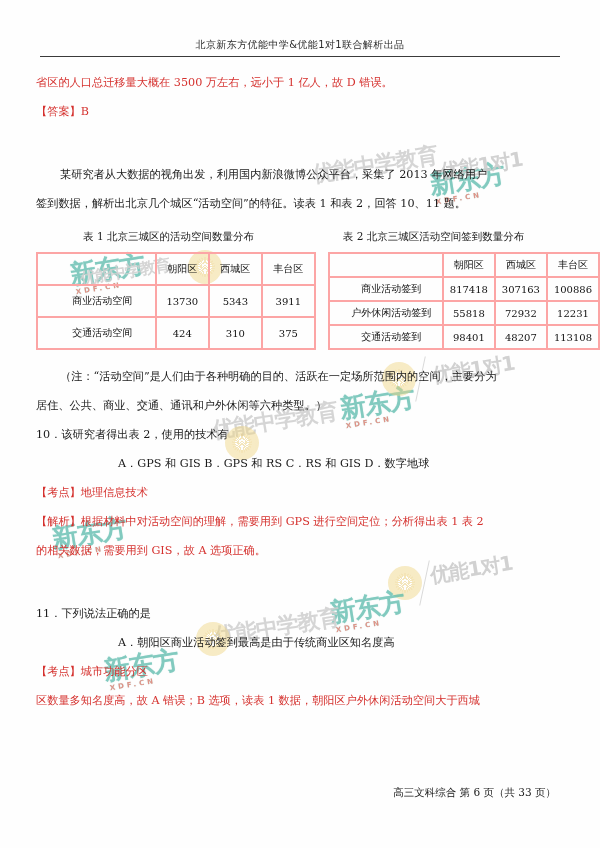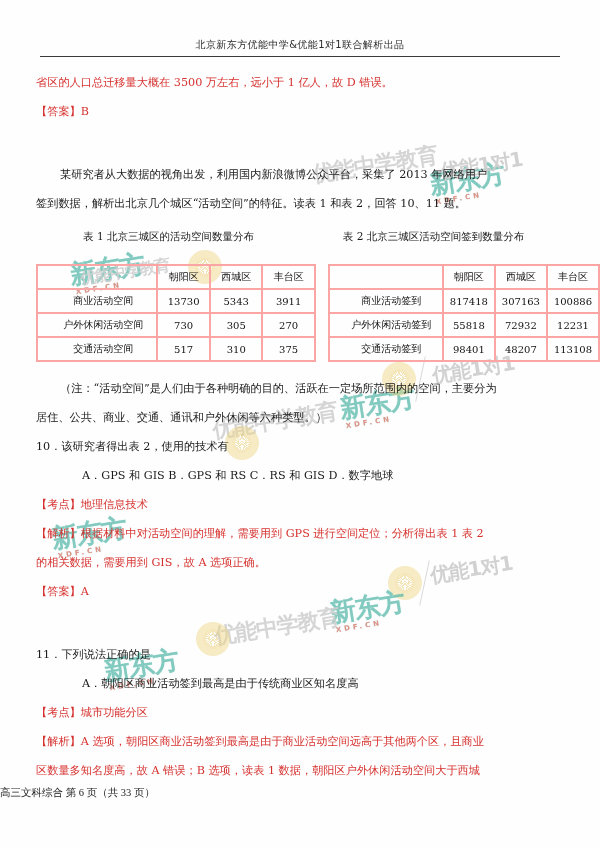--- a/index.html
+++ b/index.html
@@ -53,31 +53,31 @@
     white-space: nowrap;
   }
   .red {
     color: #d5312e;
   }
   .black {
     color: #1a1a1a;
   }
   .indent-0 { padding-left: 36px; }
   .indent-1 { padding-left: 60px; }
-  .indent-2 { padding-left: 82px; }
+  .indent-2 { padding-left: 118px; }
   .gap-sm { height: 12px; }
   .gap-lg { height: 34px; }
 
   
   .caption-row {
     display: flex;
     padding-left: 36px;
     font-size: 10.5px;
     color: #1a1a1a;
-    margin-bottom: 20px;
+    margin-bottom: 8px;
     align-items: center;
   }
   .caption-cell {
     width: 265px;
     text-align: center;
     white-space: nowrap;
   }
 
   
   .tables-row {
@@ -104,24 +104,23 @@
   .t1 .numcol   { width: 47px; }
   .t2 .rowlabel { width: 100px; padding-left: 14px; }
   .t2 .numcol   { width: 46px; }
 
   
   .footer {
     position: absolute;
     left: 0;
     top: 786px;
     width: 556px;
-    text-align: left;
+    text-align: right;
     font-size: 10.5px;
     color: #1a1a1a;
-    font-family: Liberation Serif, serif;
   }
 
   
   .wm {
     position: absolute;
     pointer-events: none;
     user-select: none;
     font-weight: 900;
     white-space: nowrap;
   }
@@ -284,28 +283,22 @@
           <th class="numcol">西城区</th>
           <th class="numcol">丰台区</th>
         </tr>
         <tr>
           <td class="rowlabel">商业活动空间</td>
           <td class="numcol">13730</td>
           <td class="numcol">5343</td>
           <td class="numcol">3911</td>
         </tr>
         <tr>
-          <td class="rowlabel">户外休闲活动空间</td>
-          <td class="numcol">730</td>
-          <td class="numcol">305</td>
-          <td class="numcol">270</td>
-        </tr>
-        <tr>
           <td class="rowlabel">交通活动空间</td>
-          <td class="numcol">517</td>
+          <td class="numcol">424</td>
           <td class="numcol">310</td>
           <td class="numcol">375</td>
         </tr>
       </tbody>
         </table>
 
       <table class="data-table t2">
         <tbody>
             <tr>
           <th class="rowlabel"></th>
@@ -346,35 +339,29 @@
 
     <div class="line indent-0">
       <span class="red">【考点】</span><span class="red">地理信息技术</span>
     </div>
 
     <div class="line indent-0">
       <span class="red">【解析】</span><span class="red">根据材料中对活动空间的理解，需要用到 GPS 进行空间定位；分析得出表 1 表 2</span>
     </div>
     <div class="line red indent-0">的相关数据，需要用到 GIS，故 A 选项正确。</div>
 
-    <div class="line indent-0">
-      <span class="red">【答案】</span><span class="red">A</span>
-    </div>
 
     <div class="gap-lg"></div>
 
     <div class="line black indent-0">11．下列说法正确的是</div>
     <div class="line black indent-2">A．朝阳区商业活动签到最高是由于传统商业区知名度高</div>
 
     <div class="line indent-0">
       <span class="red">【考点】</span><span class="red">城市功能分区</span>
     </div>
 
-    <div class="line indent-0">
-      <span class="red">【解析】</span><span class="red">A 选项，朝阳区商业活动签到最高是由于商业活动空间远高于其他两个区，且商业</span>
-    </div>
     <div class="line red indent-0">区数量多知名度高，故 A 错误；B 选项，读表 1 数据，朝阳区户外休闲活动空间大于西城</div>
 
   </div>
 
   <div class="footer">高三文科综合  第 6 页（共 33 页）</div>
 
 </div>
 
 </body></html>

